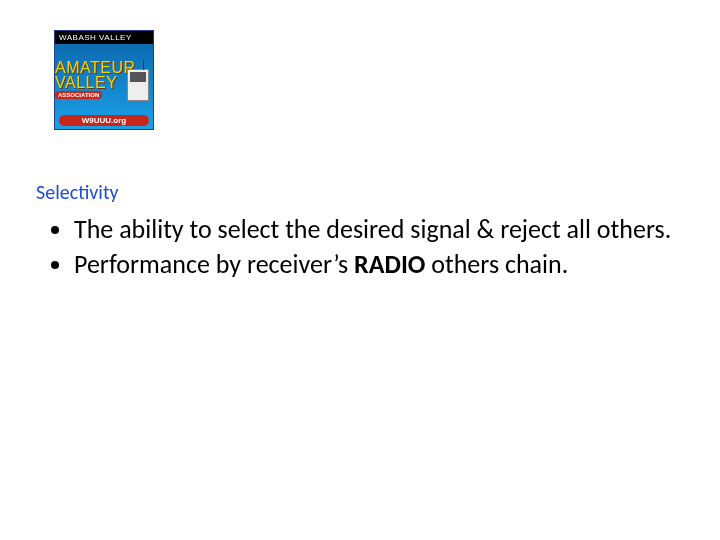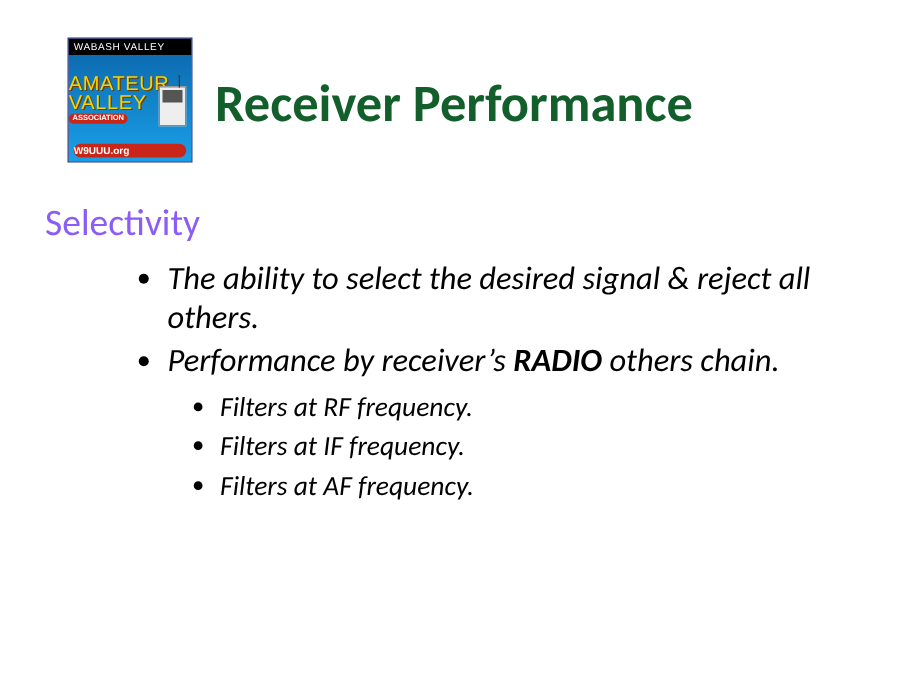--- a/index.html
+++ b/index.html
@@ -91,21 +91,21 @@
     left: 2px;
     right: 2px;
     top: 2px;
     height: 10px;
     background: #555;
   }
   .logo-url {
     background: #c9261a;
     color: #fff;
     font-size: 8px;
-    text-align: left;
+    text-align: center;
     font-weight: bold;
     padding: 1px 0;
     font-family: Arial, sans-serif;
     border-radius: 6px;
     margin: 0 4px 3px 4px;
   }
   .title {
     position: absolute;
     left: 172px;
     top: 58px;
@@ -114,31 +114,31 @@
     font-size: 42px;
     font-family: Calibri, Arial, sans-serif;
   }
   .body {
     position: absolute;
     left: 36px;
     top: 160px;
     right: 36px;
   }
   .h2 {
-    font-size: 30px;
-    color: #8b5cf6;
+    font-size: 20px;
+    color: #1d4ed8;
     margin-bottom: 10px;
+    margin-top: 20px;
   }
   ul.lvl1 {
     list-style: disc;
-    margin: 0 0 0 98px;
+    margin: 0 0 0 38px;
     padding: 0;
     font-size: 26px;
     line-height: 1.2;
-    font-style: italic;
   }
   ul.lvl1 > li {
     margin-bottom: 4px;
   }
   ul.lvl2 {
     list-style: disc;
     margin: 6px 0 0 42px;
     padding: 0;
     font-size: 22px;
     line-height: 1.35;
@@ -157,31 +157,25 @@
     <div class="logo-top">WABASH VALLEY</div>
     <div class="logo-mid">
       <div class="logo-big">AMATEUR</div>
       <div class="logo-big">VALLEY</div>
       <div class="logo-assoc">ASSOCIATION</div>
       <div class="logo-radio"></div>
     </div>
     <div class="logo-url">W9UUU.org</div>
   </div>
 
-  <div class="title">Receiver Performance</div>
 
   <div class="body">
     <div class="h2">Selectivity</div>
 
     <ul class="lvl1">
       <li>The ability to select the desired signal &amp; reject all others.</li>
       <li>
         <span>Performance by receiver’s </span><span class="b">RADIO</span><span> others chain.</span>
-        <ul class="lvl2">
-          <li>Filters at RF frequency.</li>
-          <li>Filters at IF frequency.</li>
-          <li>Filters at AF frequency.</li>
-        </ul>
       </li>
     </ul>
   </div>
 
 </div>
 
 </body></html>

